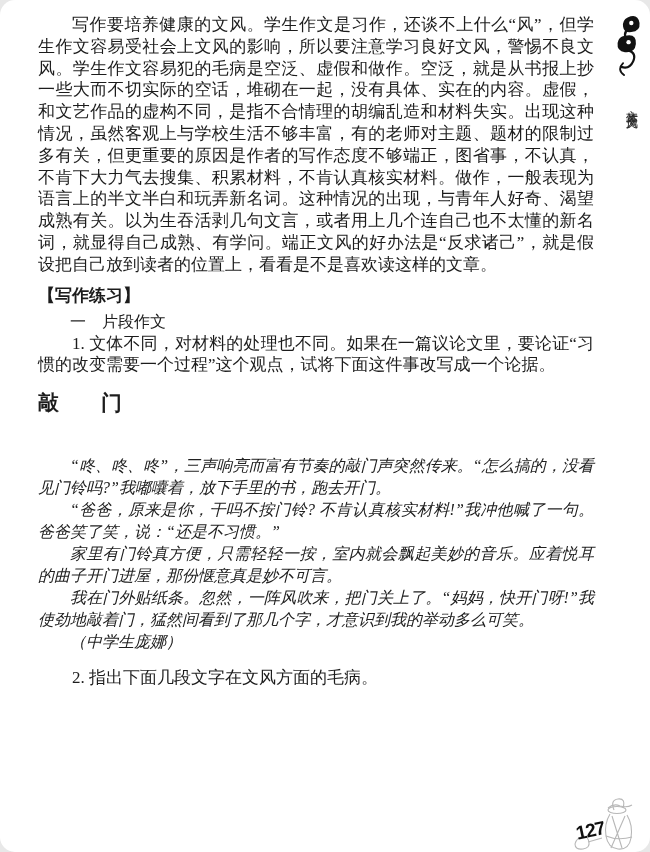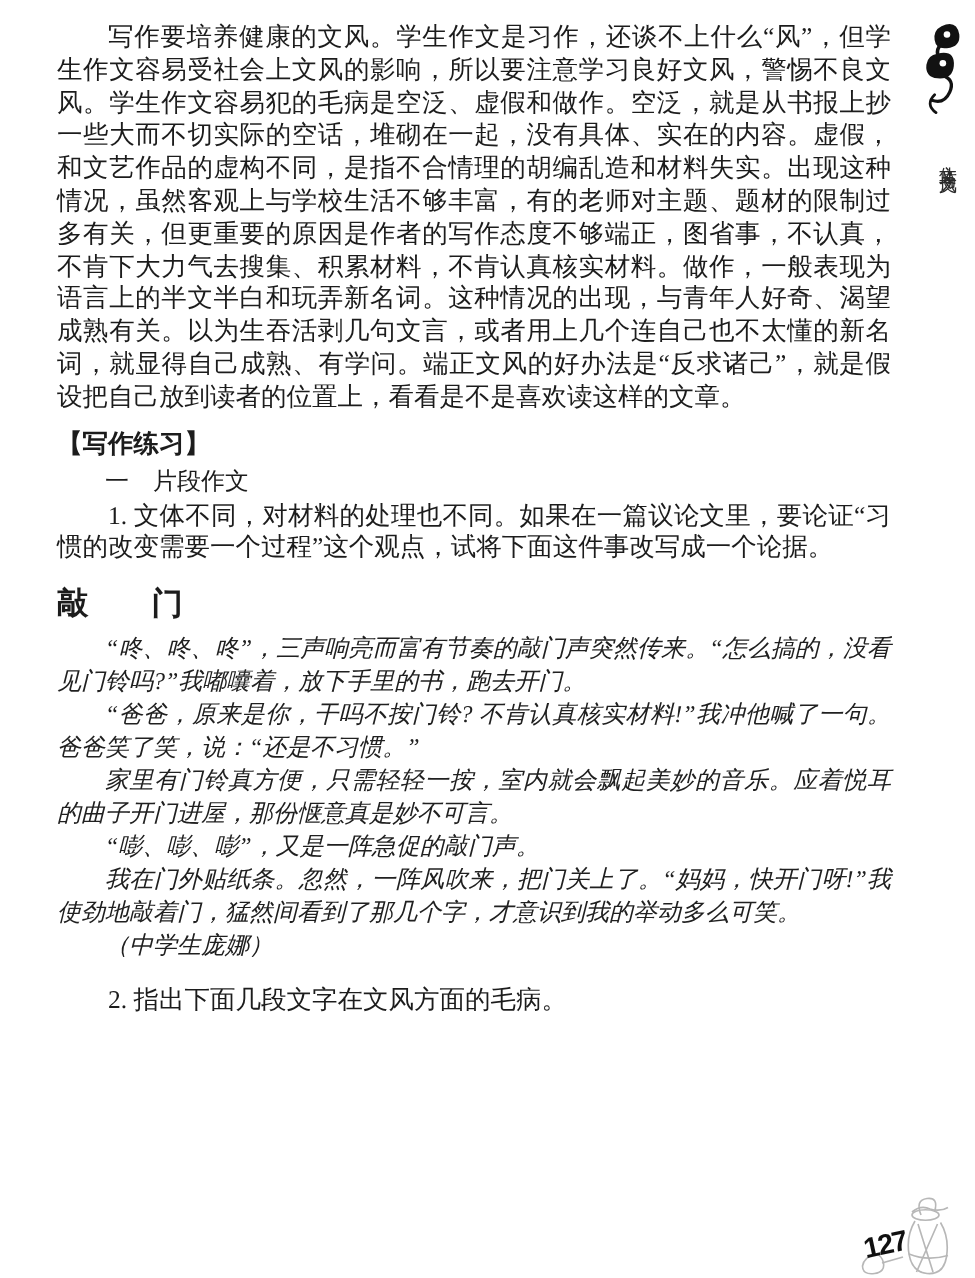--- a/index.html
+++ b/index.html
@@ -3,20 +3,21 @@
 <meta charset="utf-8">
 <style>
   html,body{margin:0;padding:0;background:#e8e8e8;}
   .page{
     position:relative;
     width:650px;height:852px;
     background:#ffffff;
     font-family:"Liberation Serif", serif;
     color:#1c1c1c;
     overflow:hidden;
+    border-radius:15px;
   }
   .main-col{
     position:absolute;
     left:38px;top:14px;width:556px;
   }
   .intro{
     margin:0;
     font-size:17px;
     line-height:21.8px;
     text-align:justify;
@@ -50,21 +51,21 @@
   .story-title{
     margin:15px 0 0 0;
     padding-right:124px;
     font-family:"Liberation Sans", sans-serif;
     font-weight:bold;
     font-size:21px;
     line-height:24px;
     text-align:left;
   }
   .story{
-    margin-top:7px;
+    margin-top:40px;
   }
   .story p{
     margin:0;
     font-size:16px;
     line-height:22px;
     text-align:justify;
     text-indent:2em;
     font-style:italic;
     color:#202020;
     word-break:break-all;
@@ -125,21 +126,20 @@
     <p class="practice-heading">【写作练习】</p>
     <p class="practice-sub">一　片段作文</p>
     <p class="practice-item">1. 文体不同，对材料的处理也不同。如果在一篇议论文里，要论证“习惯的改变需要一个过程”这个观点，试将下面这件事改写成一个论据。</p>
 
     <h2 class="story-title">敲　　门</h2>
 
     <div class="story">
       <p>“咚、咚、咚”，三声响亮而富有节奏的敲门声突然传来。“怎么搞的，没看见门铃吗?”我嘟囔着，放下手里的书，跑去开门。</p>
       <p>“爸爸，原来是你，干吗不按门铃? 不肯认真核实材料!”我冲他喊了一句。爸爸笑了笑，说：“还是不习惯。”</p>
       <p>家里有门铃真方便，只需轻轻一按，室内就会飘起美妙的音乐。应着悦耳的曲子开门进屋，那份惬意真是妙不可言。</p>
-      <p>“嘭、嘭、嘭”，又是一阵急促的敲门声。</p>
       <p>我在门外贴纸条。忽然，一阵风吹来，把门关上了。“妈妈，快开门呀!”我使劲地敲着门，猛然间看到了那几个字，才意识到我的举动多么可笑。</p>
       <p class="attribution">（中学生庞娜）</p>
     </div>
 
     <p class="practice-item last">2. 指出下面几段文字在文风方面的毛病。</p>
 
   </div>
 
   <svg class="ornament-top" viewBox="0 0 40 70" aria-hidden="true">
     <path d="M24 6 q11 -5 13 6 q1 9 -9 10 q-8 1 -9 -6 q-1 -7 5 -10 Z" fill="#121212"></path>

